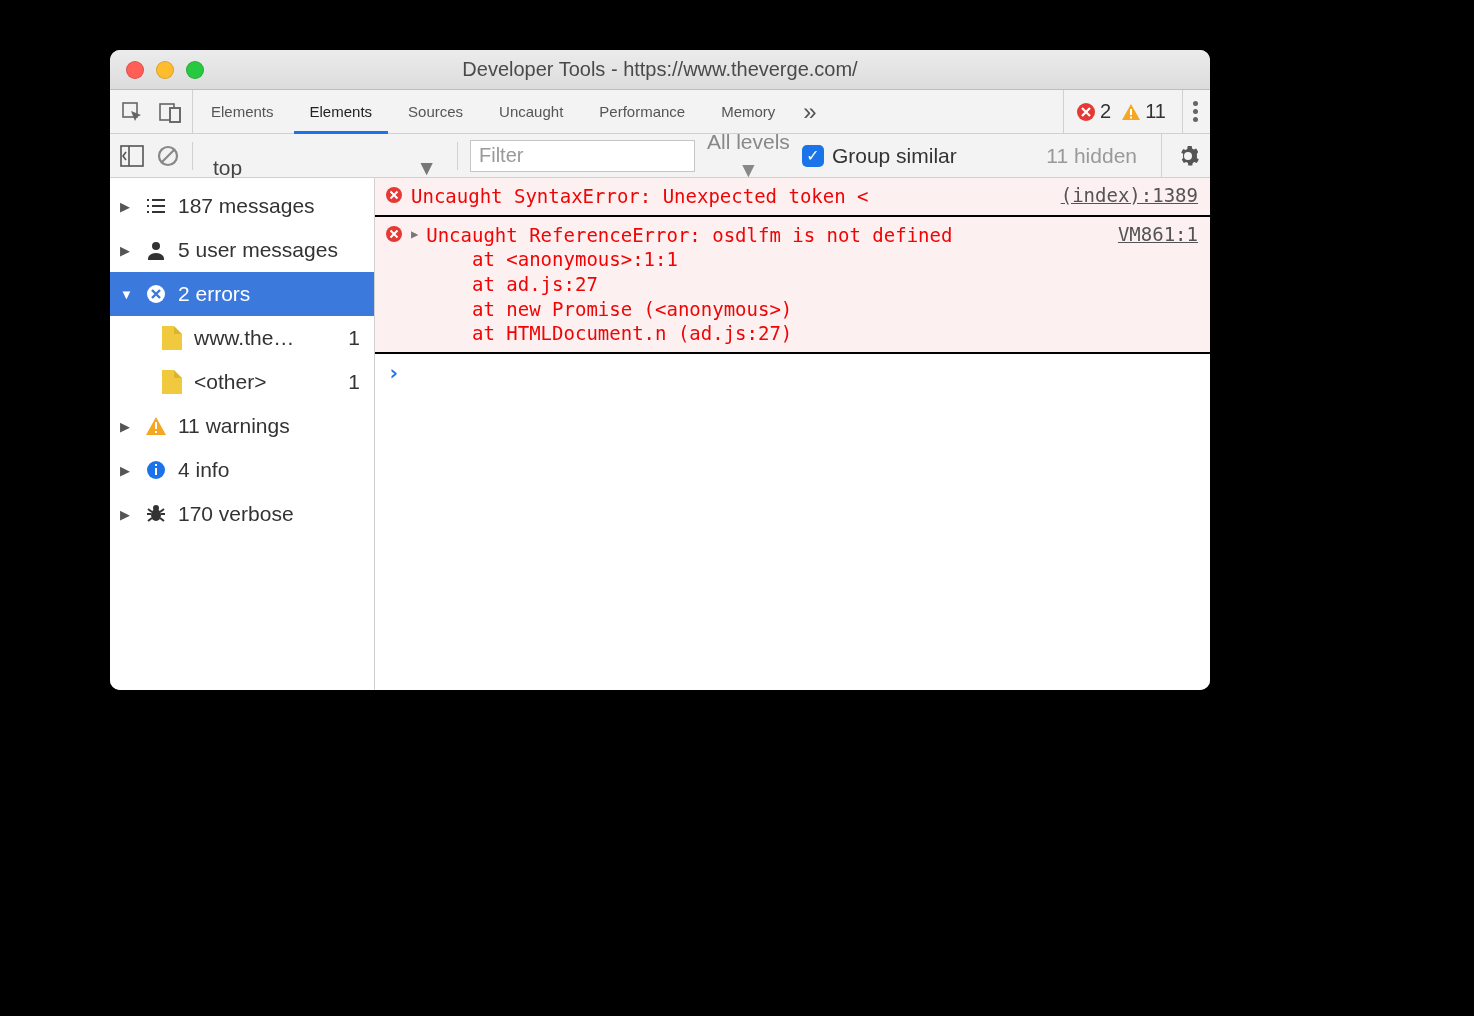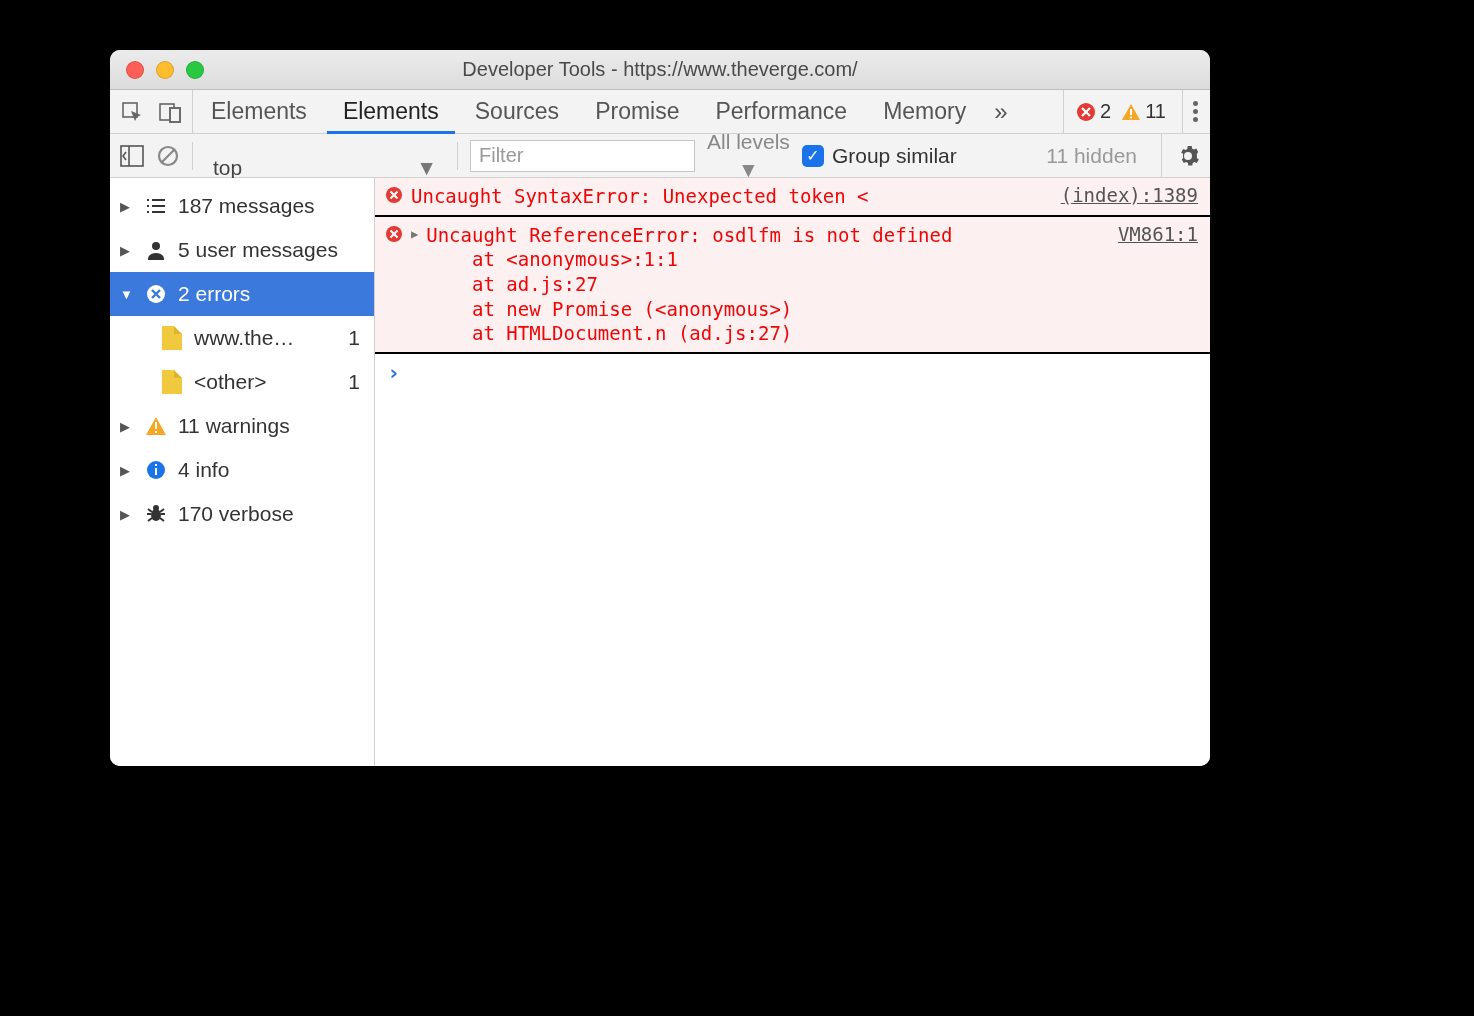--- a/index.html
+++ b/index.html
@@ -7,21 +7,21 @@
     margin: 0; padding: 0;
     width: 1474px; height: 1016px;
     background: #000;
     font-family: -apple-system, BlinkMacSystemFont, "Segoe UI", Arial, sans-serif;
     font-size: 21px;
     color: #333;
   }
   .window {
     position: absolute;
     left: 110px; top: 50px;
-    width: 1100px; height: 716px;
+    width: 1100px; height: 640px;
     background: #fef9c3;
     border-radius: 10px;
     box-shadow: 0 30px 60px rgba(0,0,0,0.5);
     overflow: hidden;
     display: flex;
     flex-direction: column;
   }
   
   .titlebar {
     height: 40px;
@@ -72,21 +72,21 @@
     align-items: stretch;
     flex: 1;
   }
   .tab {
     padding: 0 18px;
     display: flex;
     align-items: center;
     color: #555;
     cursor: pointer;
     position: relative;
-    font-size: 23px;
+    font-size: 15px;
   }
   .tab.active {
     color: #222;
   }
   .tab.active::after {
     content: "";
     position: absolute;
     left: 2px; right: 2px; bottom: -1px;
     height: 3px;
     background: #1a73e8;
@@ -321,21 +321,21 @@
       <div class="tab">
           <span>Elements</span>
         </div>
       <div class="tab active">
           <span>Elements</span>
         </div>
       <div class="tab">
           <span>Sources</span>
         </div>
       <div class="tab">
-          <span>Promise</span>
+          <span>Uncaught</span>
         </div>
       <div class="tab">
           <span>Performance</span>
         </div>
       <div class="tab">
           <span>Memory</span>
         </div>
       <div class="tab" style="padding:0 10px;font-size:24px;">
           <span>»</span>
         </div>

